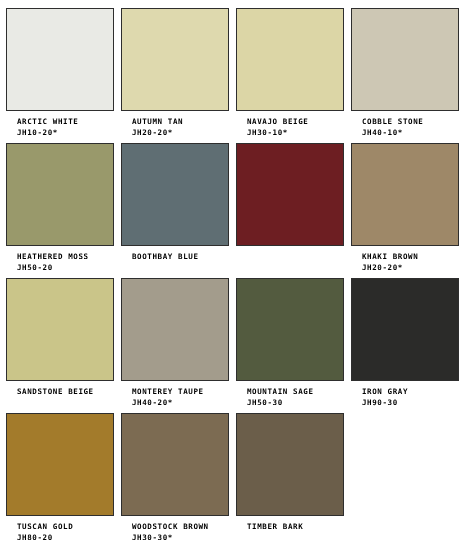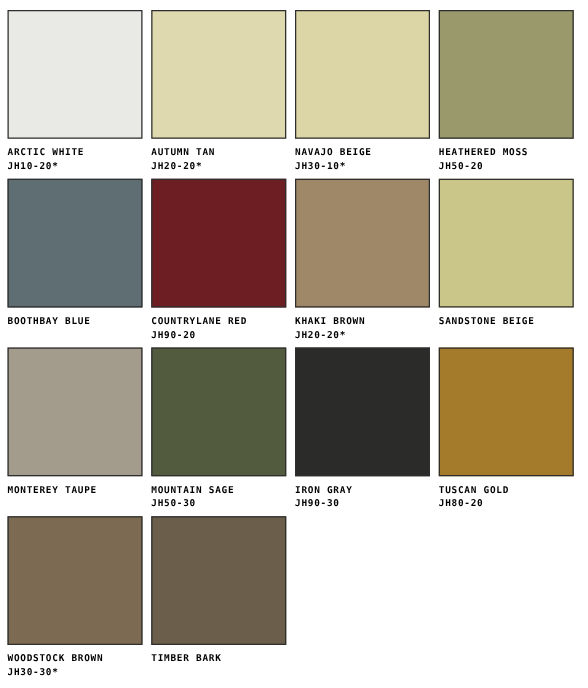--- a/index.html
+++ b/index.html
@@ -31,20 +31,21 @@
   .swatch-chip {
     width: 108px;
     height: 103px;
     border: 1px solid #2e2e2e;
     box-sizing: border-box;
     display: block;
   }
   .swatch-caption {
     padding-top: 6px;
     line-height: 9px;
+    margin-left: 11px;
   }
   .swatch-name,
   .swatch-code {
     display: block;
     font-family: "DejaVu Sans Mono", "Liberation Mono", monospace;
     font-size: 7.5px;
     letter-spacing: 0.6px;
     color: #000000;
     white-space: nowrap;
     text-transform: uppercase;
@@ -73,56 +74,60 @@
       </div>
     </div>
     <div class="swatch-cell">
       <div class="swatch-chip" style="background-color: rgb(220, 214, 166);"></div>
       <div class="swatch-caption">
         <span class="swatch-name">NAVAJO BEIGE</span>
         <span class="swatch-code">JH30-10*</span>
       </div>
     </div>
     <div class="swatch-cell">
+      <div class="swatch-chip" style="background-color: rgb(205, 199, 180);"></div>
+      <div class="swatch-caption">
+        <span class="swatch-name">COBBLE STONE</span>
+        <span class="swatch-code">JH40-10*</span>
+      </div>
+    </div>
+    <div class="swatch-cell">
       <div class="swatch-chip" style="background-color: rgb(153, 153, 107);"></div>
       <div class="swatch-caption">
         <span class="swatch-name">HEATHERED MOSS</span>
         <span class="swatch-code">JH50-20</span>
       </div>
     </div>
     <div class="swatch-cell">
       <div class="swatch-chip" style="background-color: rgb(95, 110, 115);"></div>
       <div class="swatch-caption">
         <span class="swatch-name">BOOTHBAY BLUE</span>
       </div>
     </div>
     <div class="swatch-cell">
       <div class="swatch-chip" style="background-color: rgb(109, 30, 34);"></div>
-      <div class="swatch-caption">
-        <span class="swatch-name">COUNTRYLANE RED</span>
-        <span class="swatch-code">JH90-20</span>
-      </div>
     </div>
     <div class="swatch-cell">
       <div class="swatch-chip" style="background-color: rgb(158, 136, 104);"></div>
       <div class="swatch-caption">
         <span class="swatch-name">KHAKI BROWN</span>
         <span class="swatch-code">JH20-20*</span>
       </div>
     </div>
     <div class="swatch-cell">
       <div class="swatch-chip" style="background-color: rgb(202, 197, 137);"></div>
       <div class="swatch-caption">
         <span class="swatch-name">SANDSTONE BEIGE</span>
       </div>
     </div>
     <div class="swatch-cell">
       <div class="swatch-chip" style="background-color: rgb(163, 156, 140);"></div>
       <div class="swatch-caption">
         <span class="swatch-name">MONTEREY TAUPE</span>
+        <span class="swatch-code">JH40-20*</span>
       </div>
     </div>
     <div class="swatch-cell">
       <div class="swatch-chip" style="background-color: rgb(83, 91, 63);"></div>
       <div class="swatch-caption">
         <span class="swatch-name">MOUNTAIN SAGE</span>
         <span class="swatch-code">JH50-30</span>
       </div>
     </div>
     <div class="swatch-cell">

